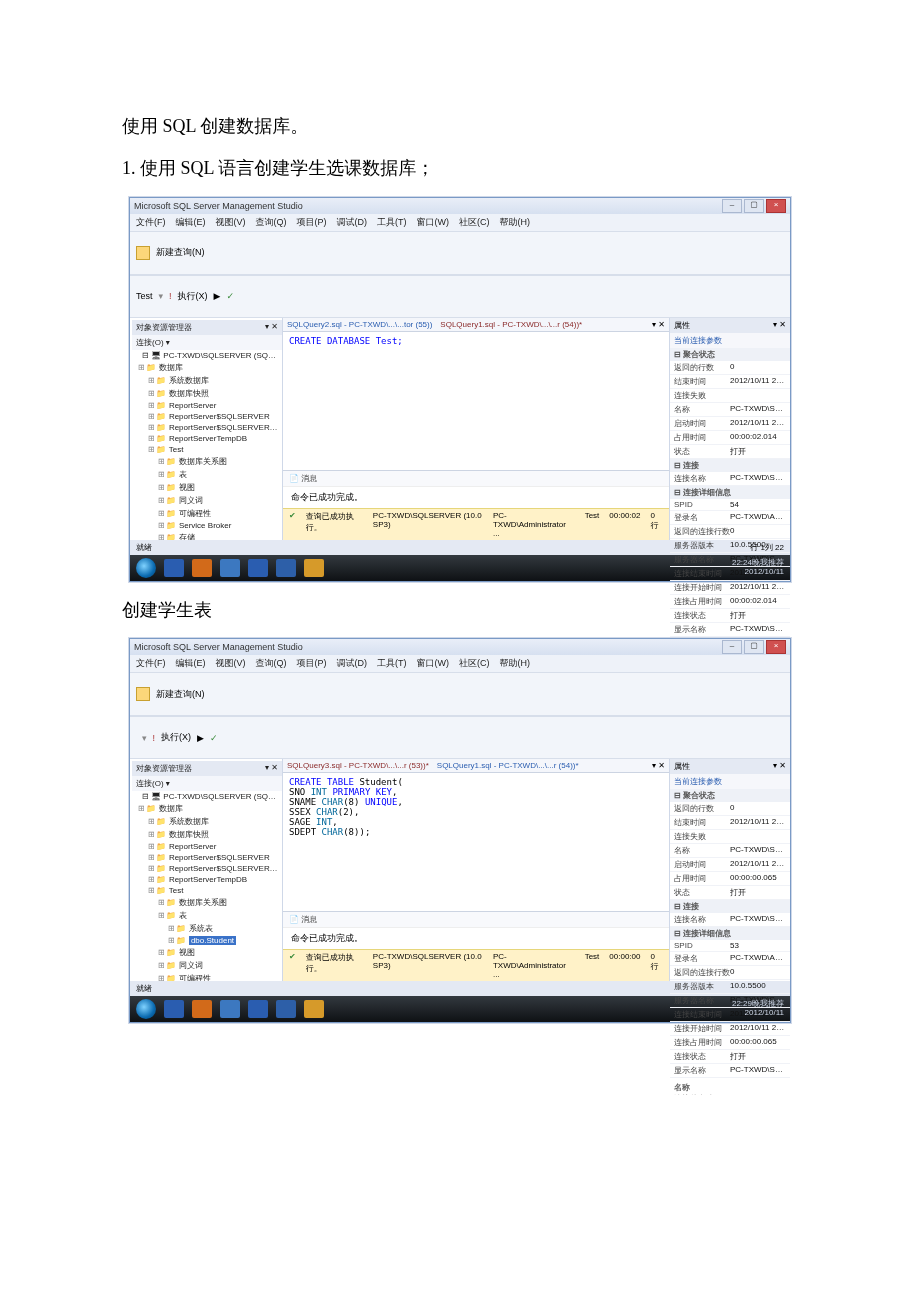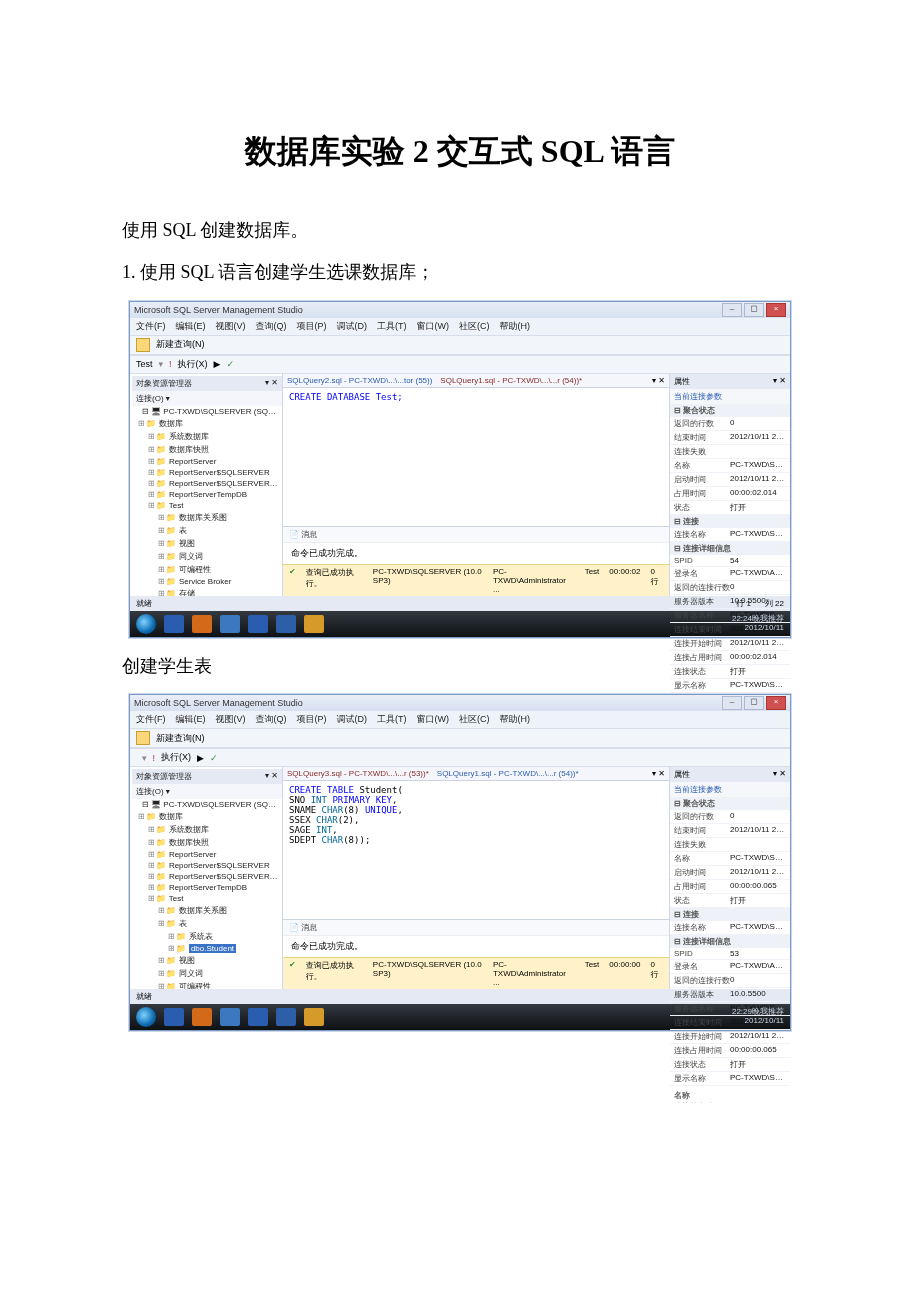--- a/index.html
+++ b/index.html
@@ -49,21 +49,21 @@
   .winbtn.close { background:#d05050; color:#fff; border-color:#a33;}
   .menubar {
     background:#eef2f9;
     padding: 2px 6px;
     font-size: 9px;
     color:#222;
     display:flex; gap:10px;
   }
   .toolbar {
     background:#f2f5fa;
-    padding:2px 6px;
+    padding:14px 6px;
     font-size:9px;
     display:flex; gap:6px; align-items:center;
     border-top:1px solid #d7deea;
     border-bottom:1px solid #d7deea;
   }
   .toolbar .ico { width:12px; height:12px; display:inline-block; background:#fcd77a; border:1px solid #c8a030; }
   .content-row { display:flex; height: 222px; background:#fff; }
   .tree-pane {
     width: 150px;
     border-right:1px solid #cfd8e8;
@@ -98,21 +98,21 @@
     font-size:8px;
   }
   .prop-title { background:#e4e9f3; padding:2px 4px; display:flex; justify-content:space-between;}
   .prop-head { background:#f6f7fb; padding:2px 4px; color:#2a5db0; }
   .prop-grid { }
   .prop-row { display:flex; padding:1px 4px; border-bottom:1px solid #f0f2f7;}
   .prop-row .k { flex:0 0 56px; color:#444; white-space:nowrap; overflow:hidden;}
   .prop-row .v { flex:1; color:#111; white-space:nowrap; overflow:hidden; text-overflow:ellipsis;}
   .prop-cat { background:#eef1f7; padding:1px 4px; font-weight:bold; color:#555;}
   .prop-footer { padding:4px; color:#666;}
-  .statusbar { background:#e4e9f3; padding:2px 6px; font-size:8px; display:flex; gap:14px;}
+  .statusbar { background:#e4e9f3; padding:2px 6px; font-size:8px; display:flex; gap:0;}
   .taskbar {
     height: 26px;
     background: linear-gradient(#33393f,#0e1114);
     display:flex; align-items:center;
     padding:0 6px;
     gap:8px;
   }
   .taskbar .orb { width:20px; height:20px; border-radius:50%; background: radial-gradient(circle at 40% 40%, #7fd2ff, #0a6ab0 60%, #043b66);}
   .taskbar .tico { width:20px; height:18px; background:#2a5db0; border-radius:2px;}
   .taskbar .tico.o { background:#d26a1a;}
@@ -120,21 +120,20 @@
   .taskbar .tico.w { background:#2d5fa8;}
   .taskbar .tico.f { background:#d69a2a;}
   .taskbar .spacer { flex:1;}
   .taskbar .clock { color:#cfd8e8; font-size:8px; text-align:right; line-height:1.1;}
   .sel { background:#3a72c8; color:#fff; padding:0 2px;}
 </style>
 </head>
 <body>
 
 <div class="page">
-  <h1>数据库实验 2 交互式 SQL 语言</h1>
   <p class="body-text">使用 SQL 创建数据库。</p>
   <p class="body-text">1. 使用 SQL 语言创建学生选课数据库；</p>
 
   <div class="screenshot">
     <div class="titlebar">
       <span>Microsoft SQL Server Management Studio</span>
       <div class="winbtns">
         <div class="winbtn">–</div>
         <div class="winbtn">▢</div>
         <div class="winbtn close">×</div>

